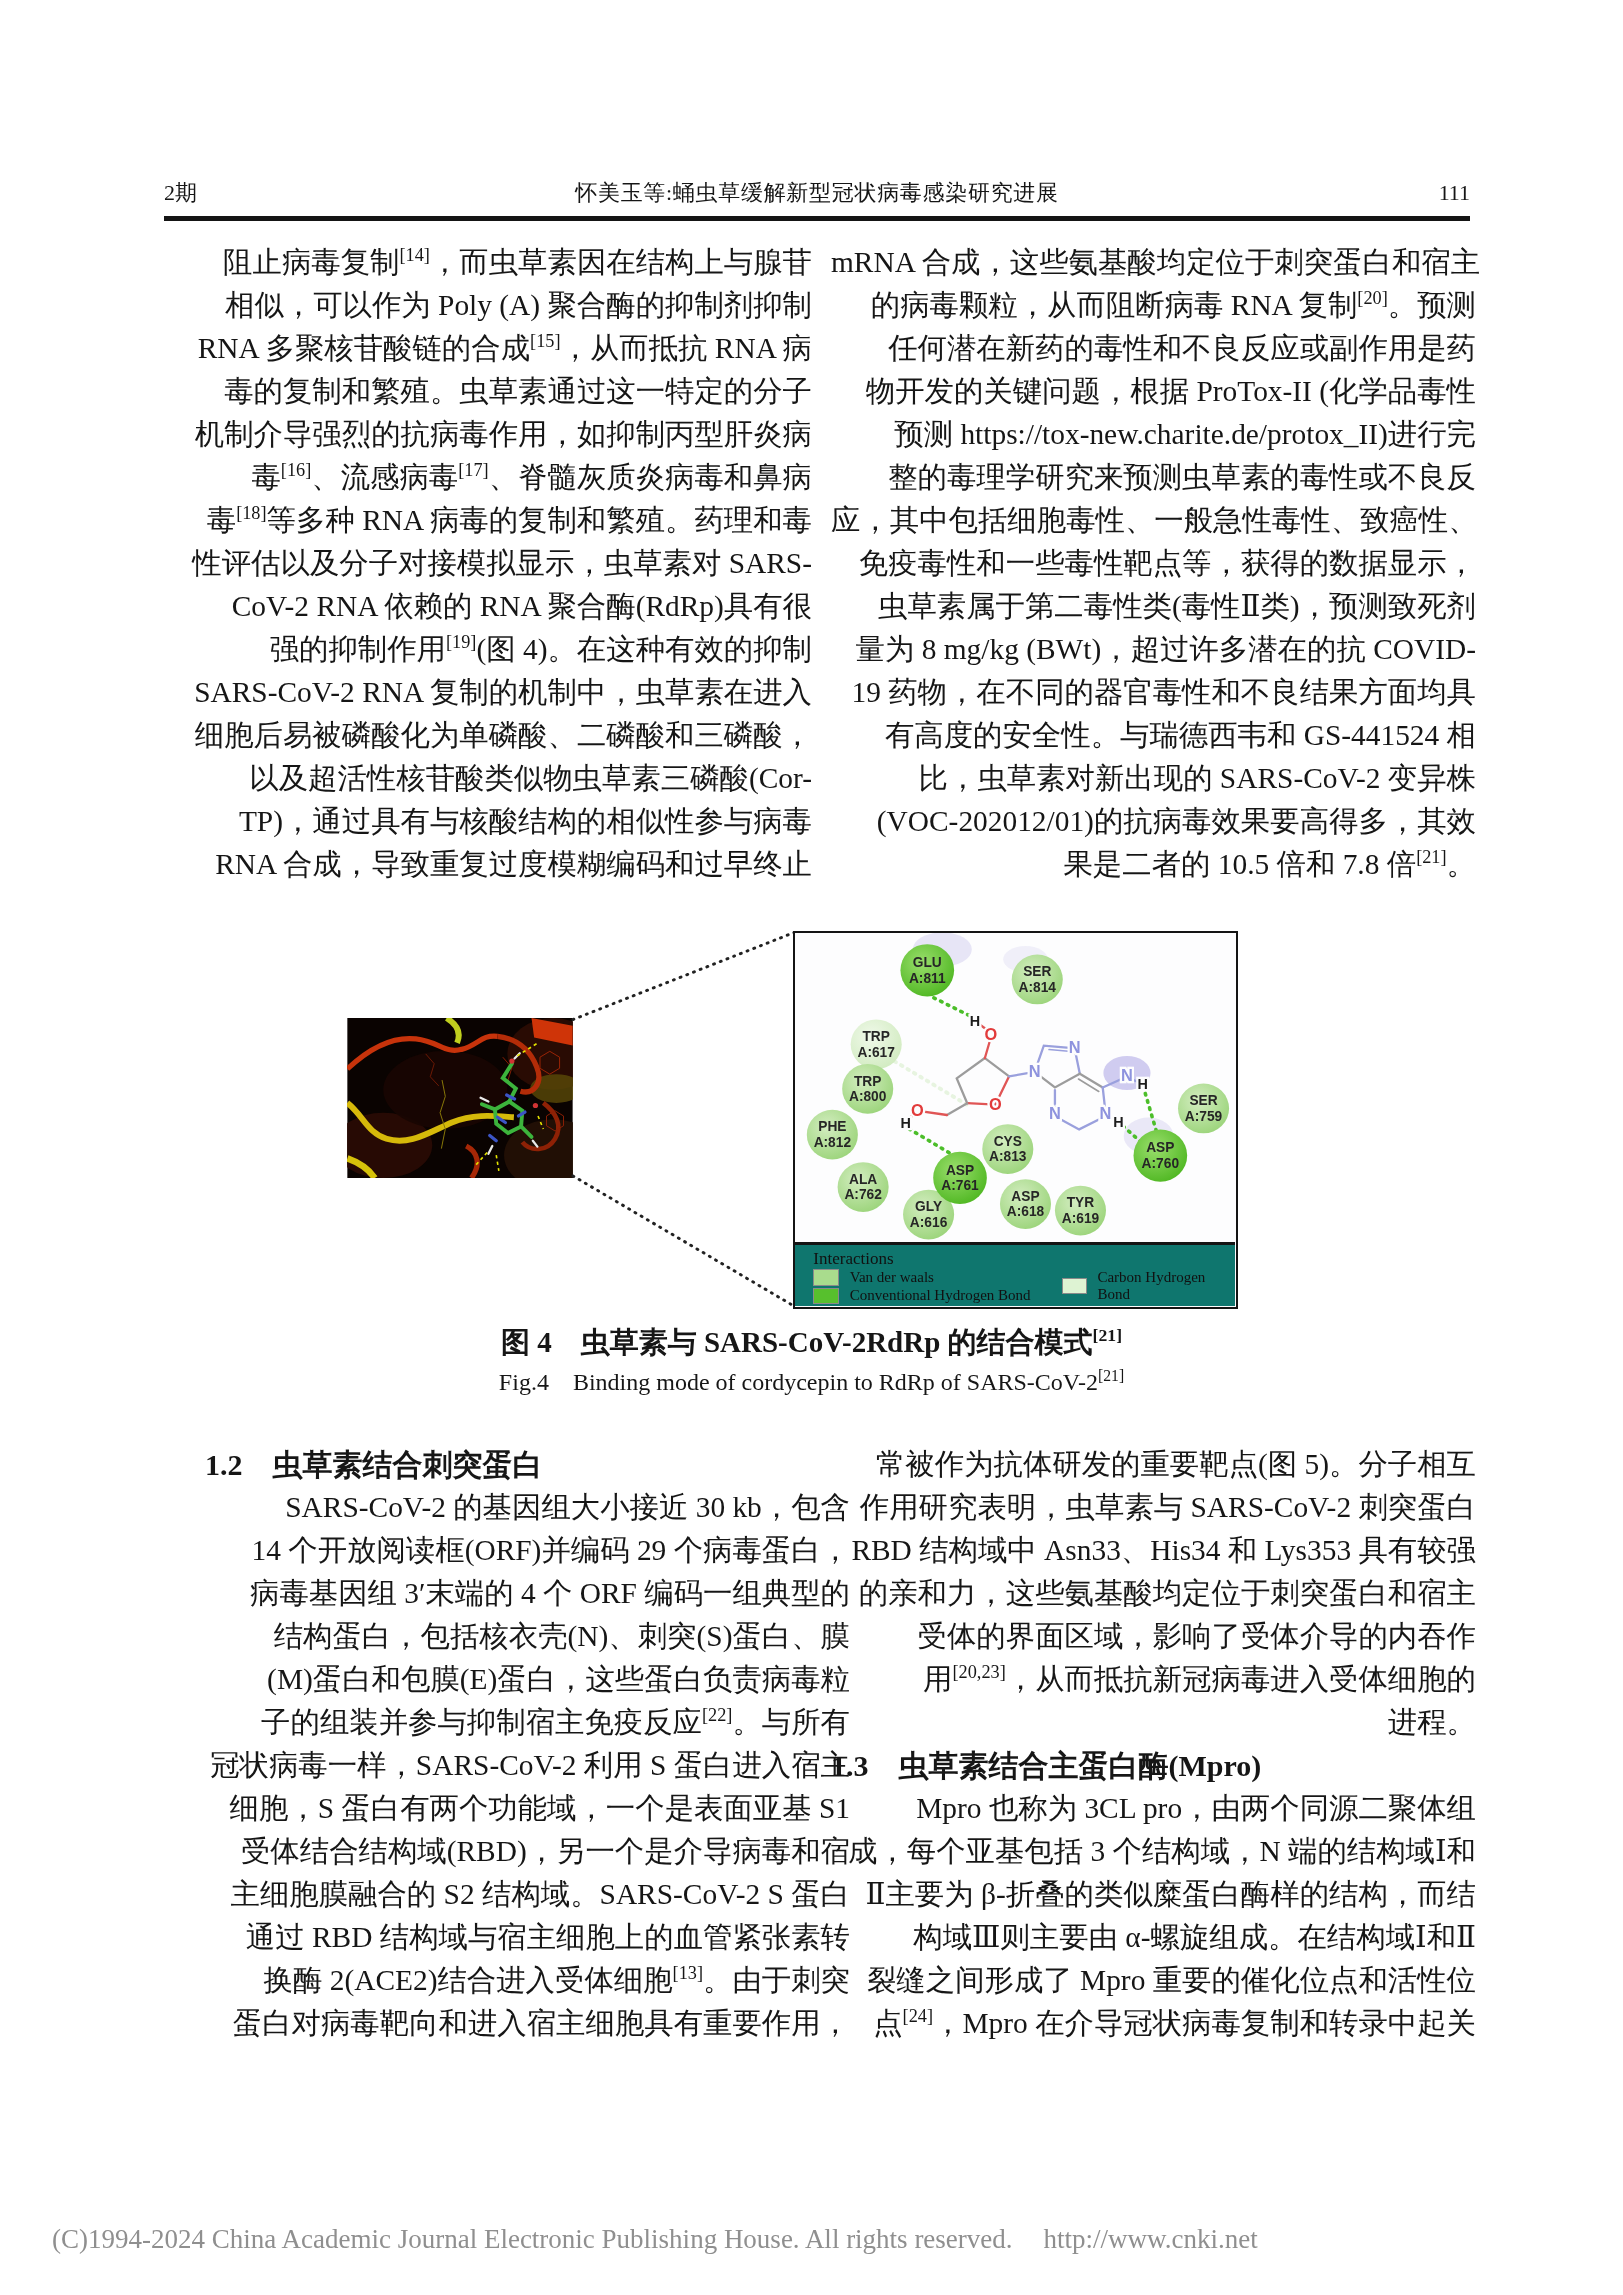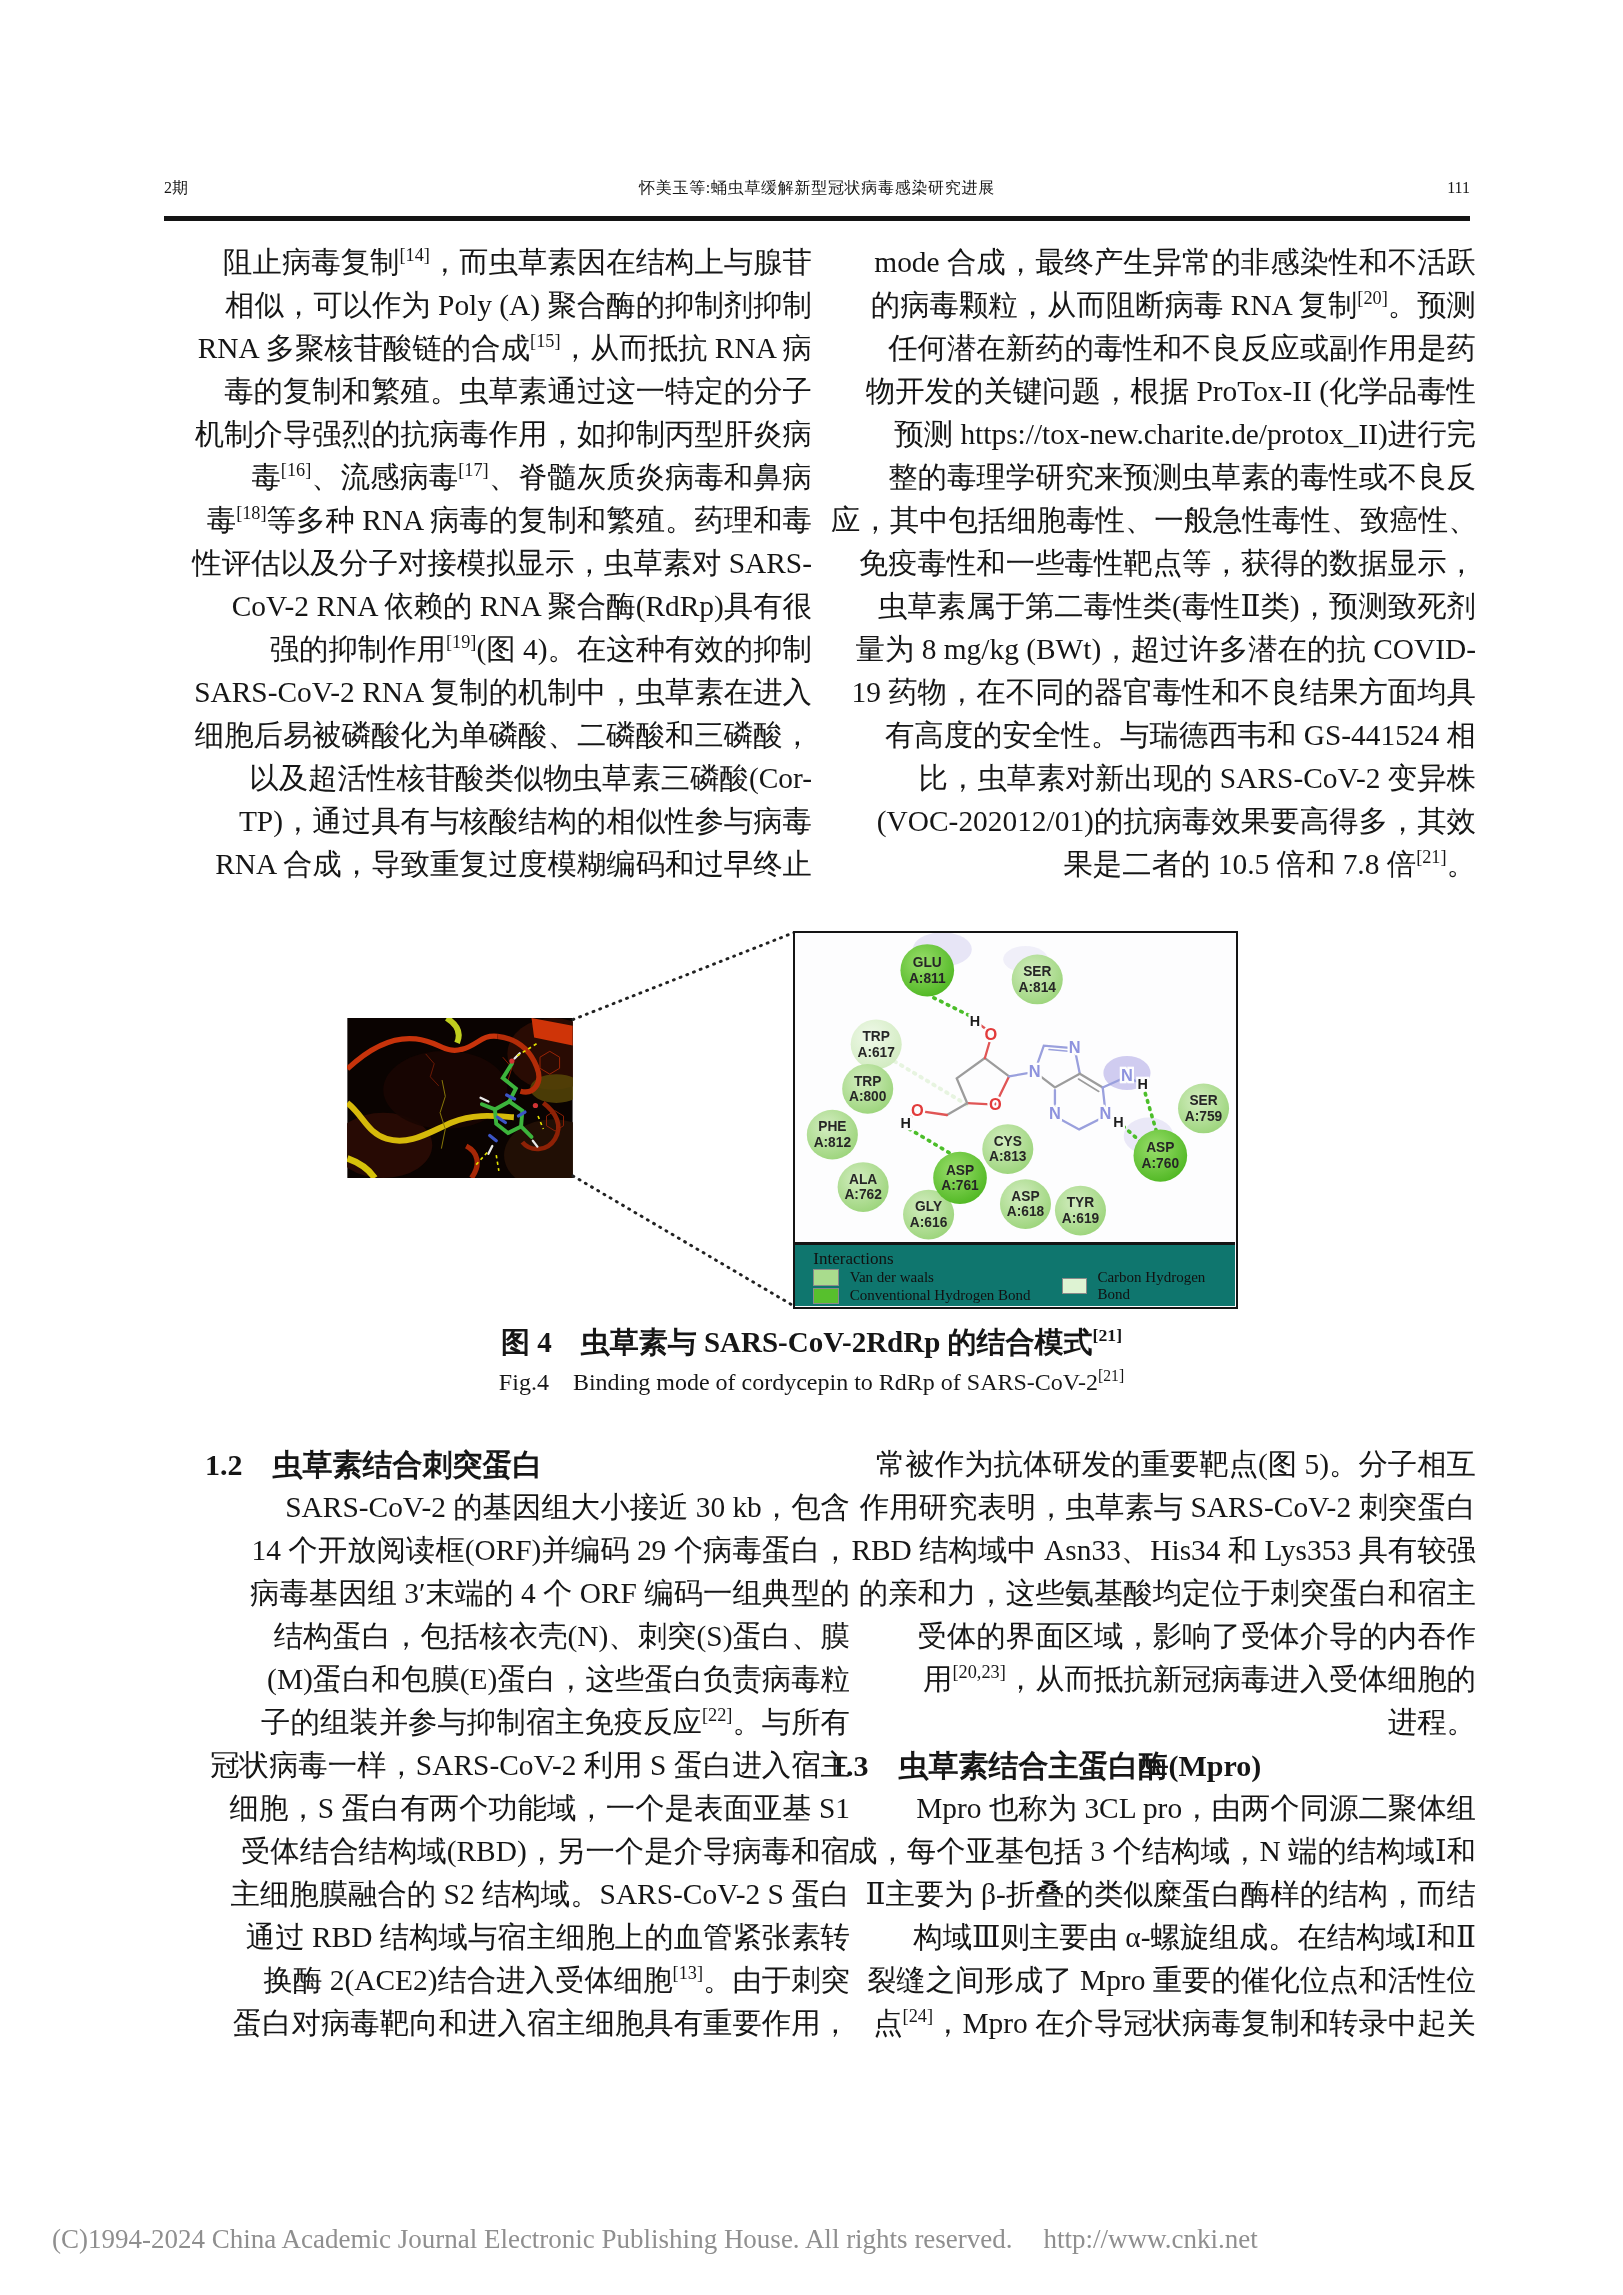--- a/index.html
+++ b/index.html
@@ -2,21 +2,21 @@
 <html style="font-size:10.5px"><head>
 <meta charset="utf-8">
 <style>
   html,body{margin:0;padding:0;background:#e8e8e8;}
   #page{
     position:relative;width:1623px;height:2295px;background:#ffffff;
     font-family:"Liberation Serif","DejaVu Serif",serif;color:#161616;overflow:hidden;
   }
   
   .jheader{position:absolute;left:164px;top:178px;width:1306px;height:30px;
-    display:flex;align-items:baseline;font-size:16px;}
+    display:flex;align-items:baseline;font-size:22px;}
   .jheader .h-issue{width:216px;text-align:left;}
   .jheader .h-title{flex:1;text-align:center;letter-spacing:0.7px;}
   .jheader .h-page{width:216px;text-align:right;}
   .hrule{position:absolute;left:164px;top:216px;width:1306px;height:4.6px;background:#151515;}
   
   .col{position:absolute;width:645px;}
   .tl{height:43px;line-height:43px;font-size:29.4px;white-space:nowrap;letter-spacing:0px;text-align:right;}
   .tl sup{font-size:18.3px;line-height:0;vertical-align:super;letter-spacing:0;}
   .sec-heading{height:43px;line-height:43px;font-size:30px;font-weight:bold;white-space:nowrap;}
   
@@ -84,21 +84,21 @@
         <div class="tl">细胞，S 蛋白有两个功能域，一个是表面亚基 S1</div>
         <div class="tl">受体结合结构域(RBD)，另一个是介导病毒和宿</div>
         <div class="tl">主细胞膜融合的 S2 结构域。SARS-CoV-2 S 蛋白</div>
         <div class="tl">通过 RBD 结构域与宿主细胞上的血管紧张素转</div>
         <div class="tl">换酶 2(ACE2)结合进入受体细胞<sup>[13]</sup>。由于刺突</div>
         <div class="tl">蛋白对病毒靶向和进入宿主细胞具有重要作用，</div>
       </div>
   </div>
 
   <div class="col" style="left:831px;top:241px;">
-      <div class="tl">mode 合成，最终产生异常的非感染性和不活跃</div>
+      <div class="tl">mRNA 合成，这些氨基酸均定位于刺突蛋白和宿主</div>
       <div class="tl">的病毒颗粒，从而阻断病毒 RNA 复制<sup>[20]</sup>。预测</div>
       <div class="tl">任何潜在新药的毒性和不良反应或副作用是药</div>
       <div class="tl">物开发的关键问题，根据 ProTox-II (化学品毒性</div>
       <div class="tl">预测 https://tox-new.charite.de/protox_II)进行完</div>
       <div class="tl">整的毒理学研究来预测虫草素的毒性或不良反</div>
       <div class="tl">应，其中包括细胞毒性、一般急性毒性、致癌性、</div>
       <div class="tl">免疫毒性和一些毒性靶点等，获得的数据显示，</div>
       <div class="tl">虫草素属于第二毒性类(毒性Ⅱ类)，预测致死剂</div>
       <div class="tl">量为 8 mg/kg (BWt)，超过许多潜在的抗 COVID-</div>
       <div class="tl">19 药物，在不同的器官毒性和不良结果方面均具</div>

